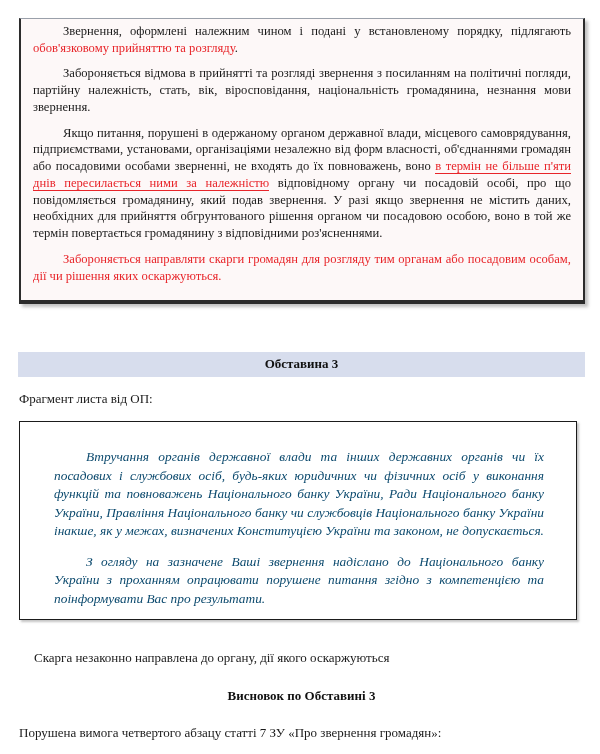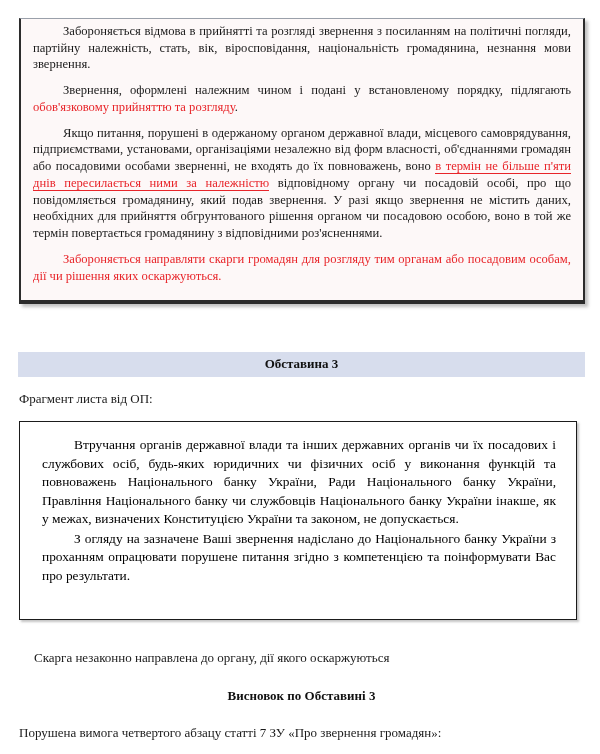--- a/index.html
+++ b/index.html
@@ -108,40 +108,41 @@
     top: 421px;
     width: 558px;
     height: 199px;
     box-sizing: border-box;
     background: #ffffff;
     border: 1.5px solid #1b1b1b;
     box-shadow: 2px 2px 2px rgba(140,140,140,0.5);
     padding: 14px 20px 10px 22px;
   }
   .letter-p {
-    margin: 0;
+    margin: 12px;
     text-indent: 32px;
     text-align: justify;
     font-size: 13.4px;
     line-height: 1.38;
-    color: #000000;
+    color: #0c4a6e;
     font-family: "Liberation Serif", "DejaVu Serif", serif;
+    font-style: italic;
   }
   .letter-p + .letter-p { margin-top: 1px; }
 </style>
 </head>
 <body>
 
 <div class="law-box">
 
   <div class="law-body">
 
+    <p class="law-p"><span>Звернення, оформлені належним чином і подані у встановленому порядку, підлягають </span><span class="red">обов'язковому прийняттю та розгляду</span><span>.</span></p>
+
     <p class="law-p">Забороняється відмова в прийнятті та розгляді звернення з посиланням на політичні погляди, партійну належність, стать, вік, віросповідання, національність громадянина, незнання мови звернення.</p>
-
-    <p class="law-p"><span>Звернення, оформлені належним чином і подані у встановленому порядку, підлягають </span><span class="red">обов'язковому прийняттю та розгляду</span><span>.</span></p>
 
     <p class="law-p"><span>Якщо питання, порушені в одержаному органом державної влади, місцевого самоврядування, підприємствами, установами, організаціями незалежно від форм власності, об'єднаннями громадян або посадовими особами зверненні, не входять до їх повноважень, воно </span><span class="red-u">в термін не більше п'яти днів пересилається ними за належністю</span><span> відповідному органу чи посадовій особі, про що повідомляється громадянину, який подав звернення. У разі якщо звернення не містить даних, необхідних для прийняття обгрунтованого рішення органом чи посадовою особою, воно в той же термін повертається громадянину з відповідними роз'ясненнями.</span></p>
 
     <p class="law-p p-redfull">Забороняється направляти скарги громадян для розгляду тим органам або посадовим особам, дії чи рішення яких оскаржуються.</p>
   </div>
 </div>
 
 <div class="band" id="band-circumstance">Обставина 3</div>
 
 <div class="plain" id="line-fragment">Фрагмент листа від ОП:</div>

